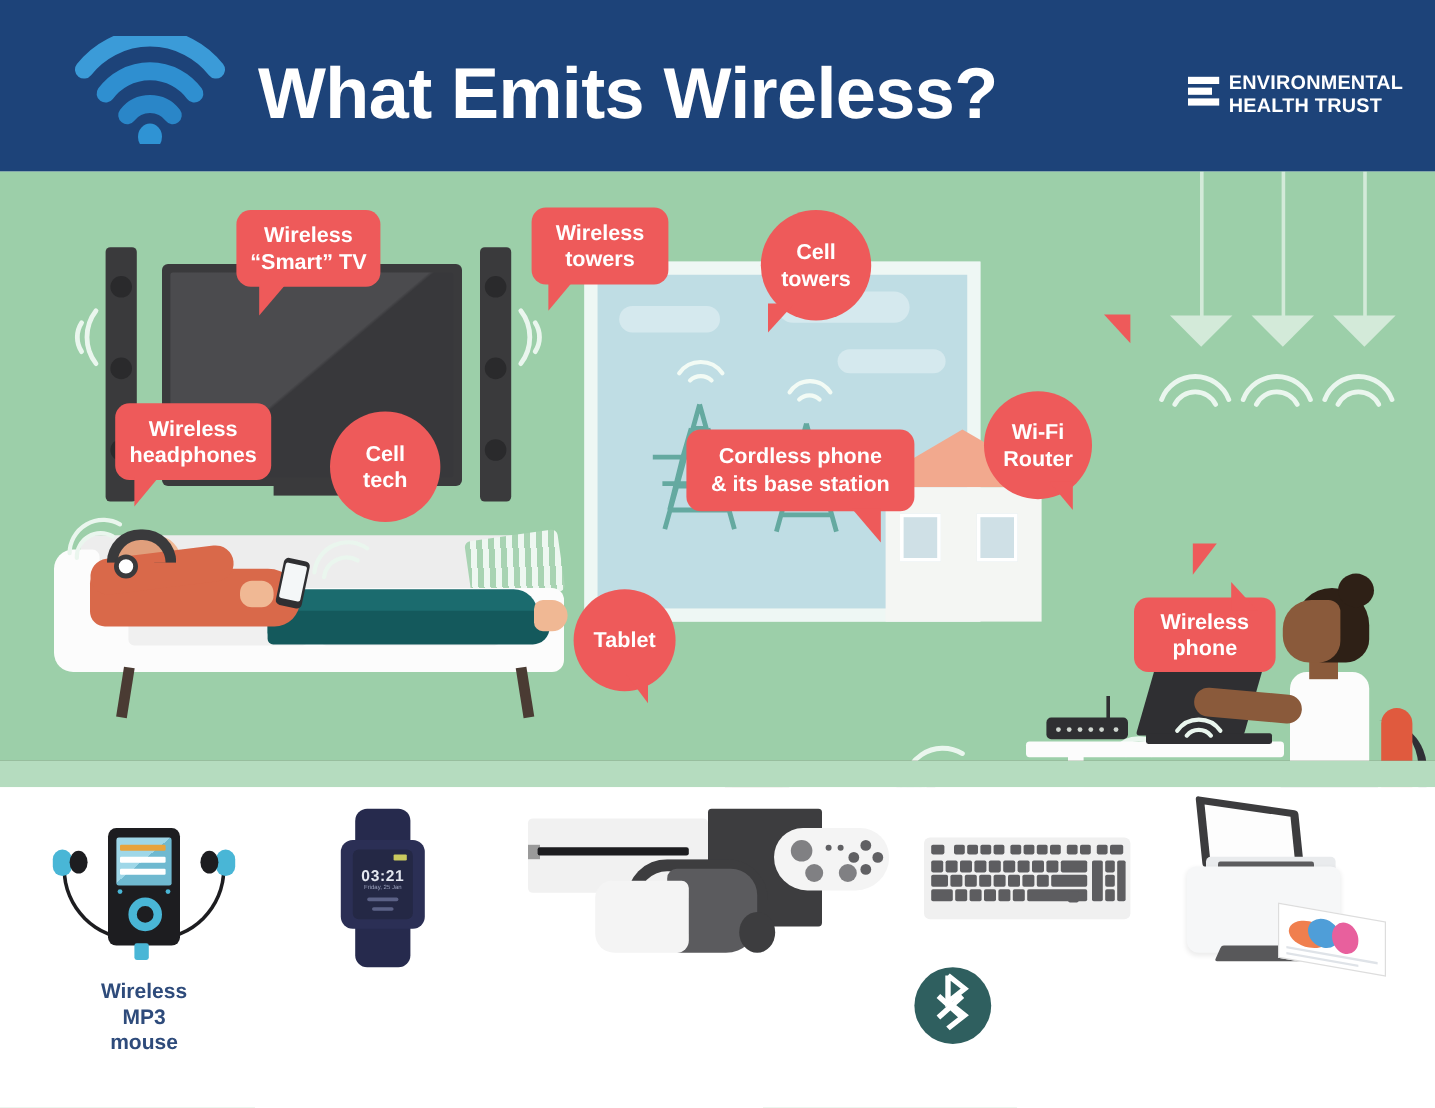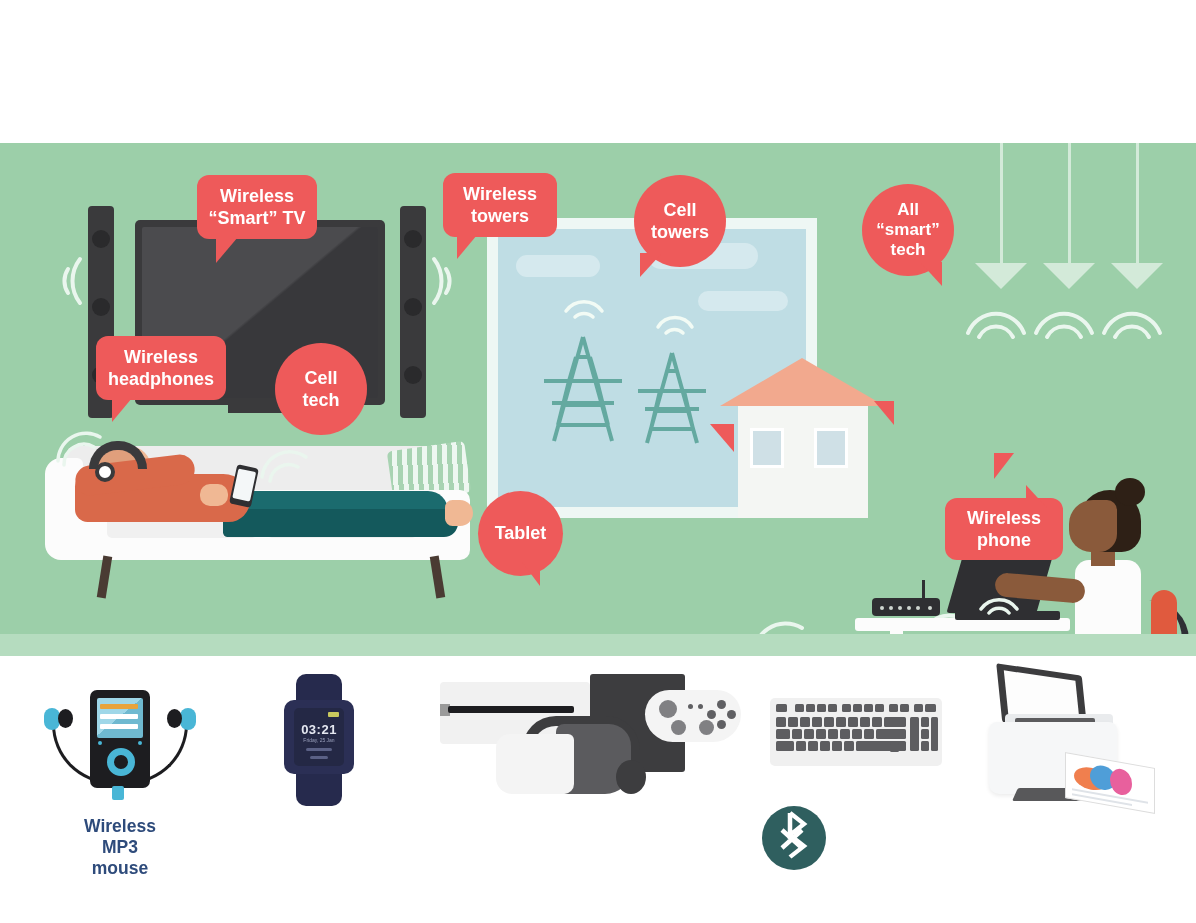--- a/index.html
+++ b/index.html
@@ -218,20 +218,40 @@
   #pr-lid i { position:absolute; left:7px; top:6px; width:72px; height:46px; background:#fdfdfd; display:block; }
   #pr-paper { position:absolute; left:90px; top:86px; width:90px; height:46px;
               background:#fff; border:1px solid #ddd; transform:skewY(10deg); }
   .pr-blob { position:absolute; border-radius:50%; }
 </style>
 </head>
 <body>
 
 <div id="page">
 
+  <div id="header">
+    <svg id="wifi-logo" viewBox="0 0 130 90">
+      <path d="M10 28 A70 70 0 0 1 120 28" stroke="#3b9bd8" stroke-width="15" fill="none" stroke-linecap="round"></path>
+      <path d="M28 48 A46 46 0 0 1 102 48" stroke="#2f8fd0" stroke-width="15" fill="none" stroke-linecap="round"></path>
+      <path d="M46 66 A24 24 0 0 1 84 66" stroke="#2a86c8" stroke-width="15" fill="none" stroke-linecap="round"></path>
+      <ellipse cx="65" cy="84" rx="10" ry="11" fill="#2f93d4"></ellipse>
+    </svg>
+    <div id="title">What Emits Wireless?</div>
+    <div id="logo-block">
+      <div id="logo-mark">
+          <i></i>
+          <i></i>
+          <i></i>
+        </div>
+      <div id="logo-text">
+        <div>ENVIRONMENTAL</div>
+        <div>HEALTH TRUST</div>
+      </div>
+    </div>
+  </div>
 
   <div id="scene">
 
     <div id="window-frame">
       <div id="sky">
         <div class="cloud" style="left:18px;top:26px;width:84px;height:22px;"></div>
         <div class="cloud" style="left:150px;top:14px;width:110px;height:26px;"></div>
         <div class="cloud" style="left:200px;top:62px;width:90px;height:20px;"></div>
 
         <svg class="tower" style="left:40px;top:100px;" width="90" height="120">
@@ -461,31 +481,36 @@
     <div class="tail" style="left:457px;top:92px;border-left:0 solid transparent;border-right:20px solid transparent;border-top:24px solid #ee5a5a;"></div>
 
     <div class="bub circ" style="left:634px;top:32px;width:92px;height:92px;font-size:18px;line-height:22px;">
       <div>
         <div>Cell</div>
         <div>towers</div>
       </div>
     </div>
     <div class="tail" style="left:640px;top:110px;border-left:0 solid transparent;border-right:22px solid transparent;border-top:24px solid #ee5a5a;"></div>
 
-    <div class="bub circ" style="left:862px;top:41px;width:92px;height:92px;font-size:17px;line-height:20px;">
-      <div>
-        <div>All</div>
-        <div>“smart”</div>
-        <div>tech</div>
-      </div>
-    </div>
     <div class="tail" style="left:920px;top:119px;border-right:0 solid transparent;border-left:22px solid transparent;border-top:24px solid #ee5a5a;"></div>
 
+    <div class="bub circ" style="left:820px;top:183px;width:90px;height:90px;font-size:18px;line-height:22px;">
+      <div>
+        <div>Wi-Fi</div>
+        <div>Router</div>
+      </div>
+    </div>
     <div class="tail" style="left:874px;top:258px;border-right:0 solid transparent;border-left:20px solid transparent;border-top:24px solid #ee5a5a;"></div>
 
+    <div class="bub rect" style="left:572px;top:215px;width:190px;height:68px;font-size:18px;line-height:23px;">
+      <div>
+        <div>Cordless phone</div>
+        <div>&amp; its base station</div>
+      </div>
+    </div>
     <div class="tail" style="left:710px;top:281px;border-right:0 solid transparent;border-left:24px solid transparent;border-top:28px solid #ee5a5a;"></div>
 
     <div class="bub circ" style="left:478px;top:348px;width:85px;height:85px;font-size:18px;">
       <div>Tablet</div>
     </div>
     <div class="tail" style="left:522px;top:419px;border-right:0 solid transparent;border-left:18px solid transparent;border-top:24px solid #ee5a5a;"></div>
 
     <div class="tail" style="left:994px;top:310px;border-left:0 solid transparent;border-right:20px solid transparent;border-top:26px solid #ee5a5a;"></div>
 
     <div class="bub rect" style="left:945px;top:355px;width:118px;height:62px;font-size:18px;line-height:22px;">

